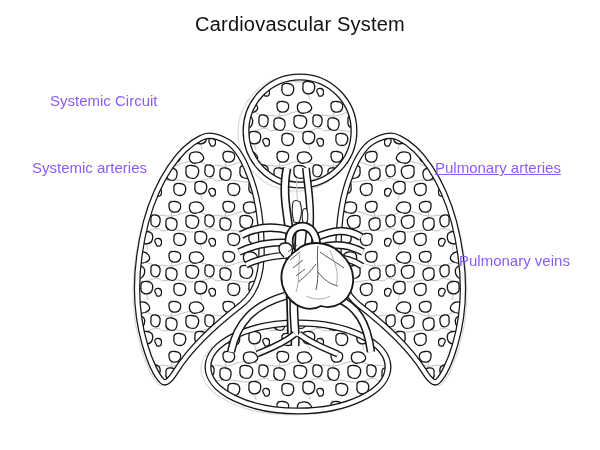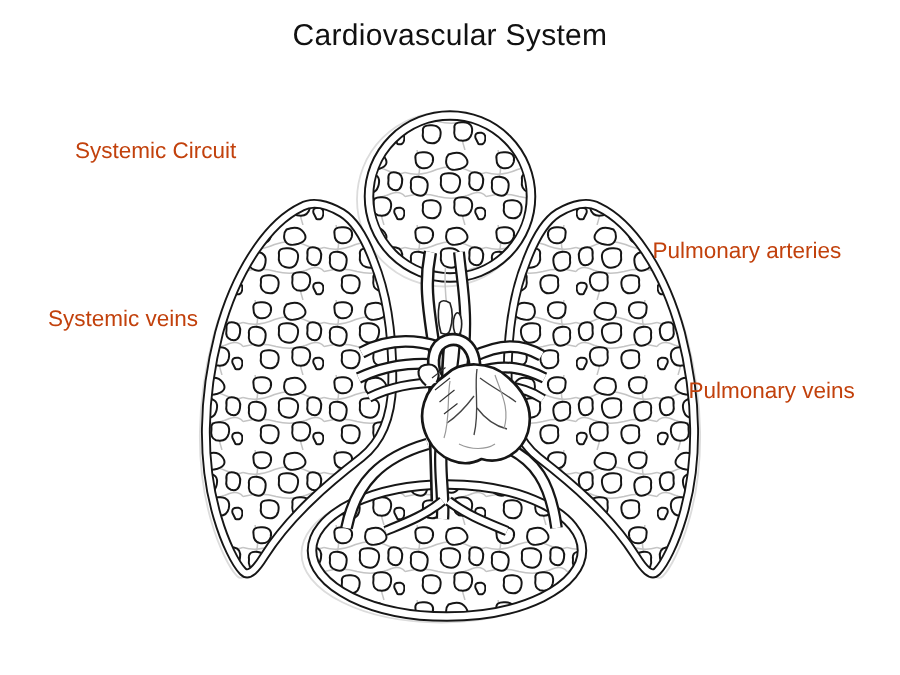--- a/index.html
+++ b/index.html
@@ -9,27 +9,27 @@
     font-family:"Liberation Sans", sans-serif;
     color:#111;
   }
   .stage{position:absolute;inset:0;width:600px;height:316px;}
   .title{
     position:absolute;top:13px;left:0;width:600px;
     text-align:center;font-size:20px;color:#111;
     letter-spacing:0.2px;
   }
   .lbl{
-    position:absolute;font-size:15px;color:#c2410c;white-space:nowrap;
+    position:absolute;font-size:15px;color:#8b5cf6;white-space:nowrap;
   }
   .l-circuit{left:50px;top:92px;}
   .l-arteries{left:32px;top:159px;}
   .l-veins{left:32px;top:204px;}
   .r-circuit{left:447px;top:92px;}
-  .r-arteries{left:435px;top:159px;}
+  .r-arteries{left:435px;top:159px;text-decoration:underline;}
   .r-veins{left:459px;top:204px;margin-top:48px;}
   svg{position:absolute;left:0;top:0;}
 </style>
 </head>
 <body>
 
 <div class="stage">
 
   <svg width="600" height="450" viewBox="0 0 600 450" aria-hidden="true">
     <defs>
@@ -147,18 +147,18 @@
       </g>
       <g stroke="#333" stroke-width="0.8">
         <path d="M288 252 l9 -7 M290 260 l10 -8 M293 268 l10 -8 M296 276 l9 -7" fill="none"></path>
       </g>
     </g>
   </svg>
 
   <div class="title">Cardiovascular System</div>
 
   <div class="lbl l-circuit">Systemic Circuit</div>
-  <div class="lbl l-veins">Systemic veins</div>
+  <div class="lbl l-arteries">Systemic arteries</div>
 
   <div class="lbl r-arteries">Pulmonary arteries</div>
   <div class="lbl r-veins">Pulmonary veins</div>
 
 </div>
 
 </body></html>

